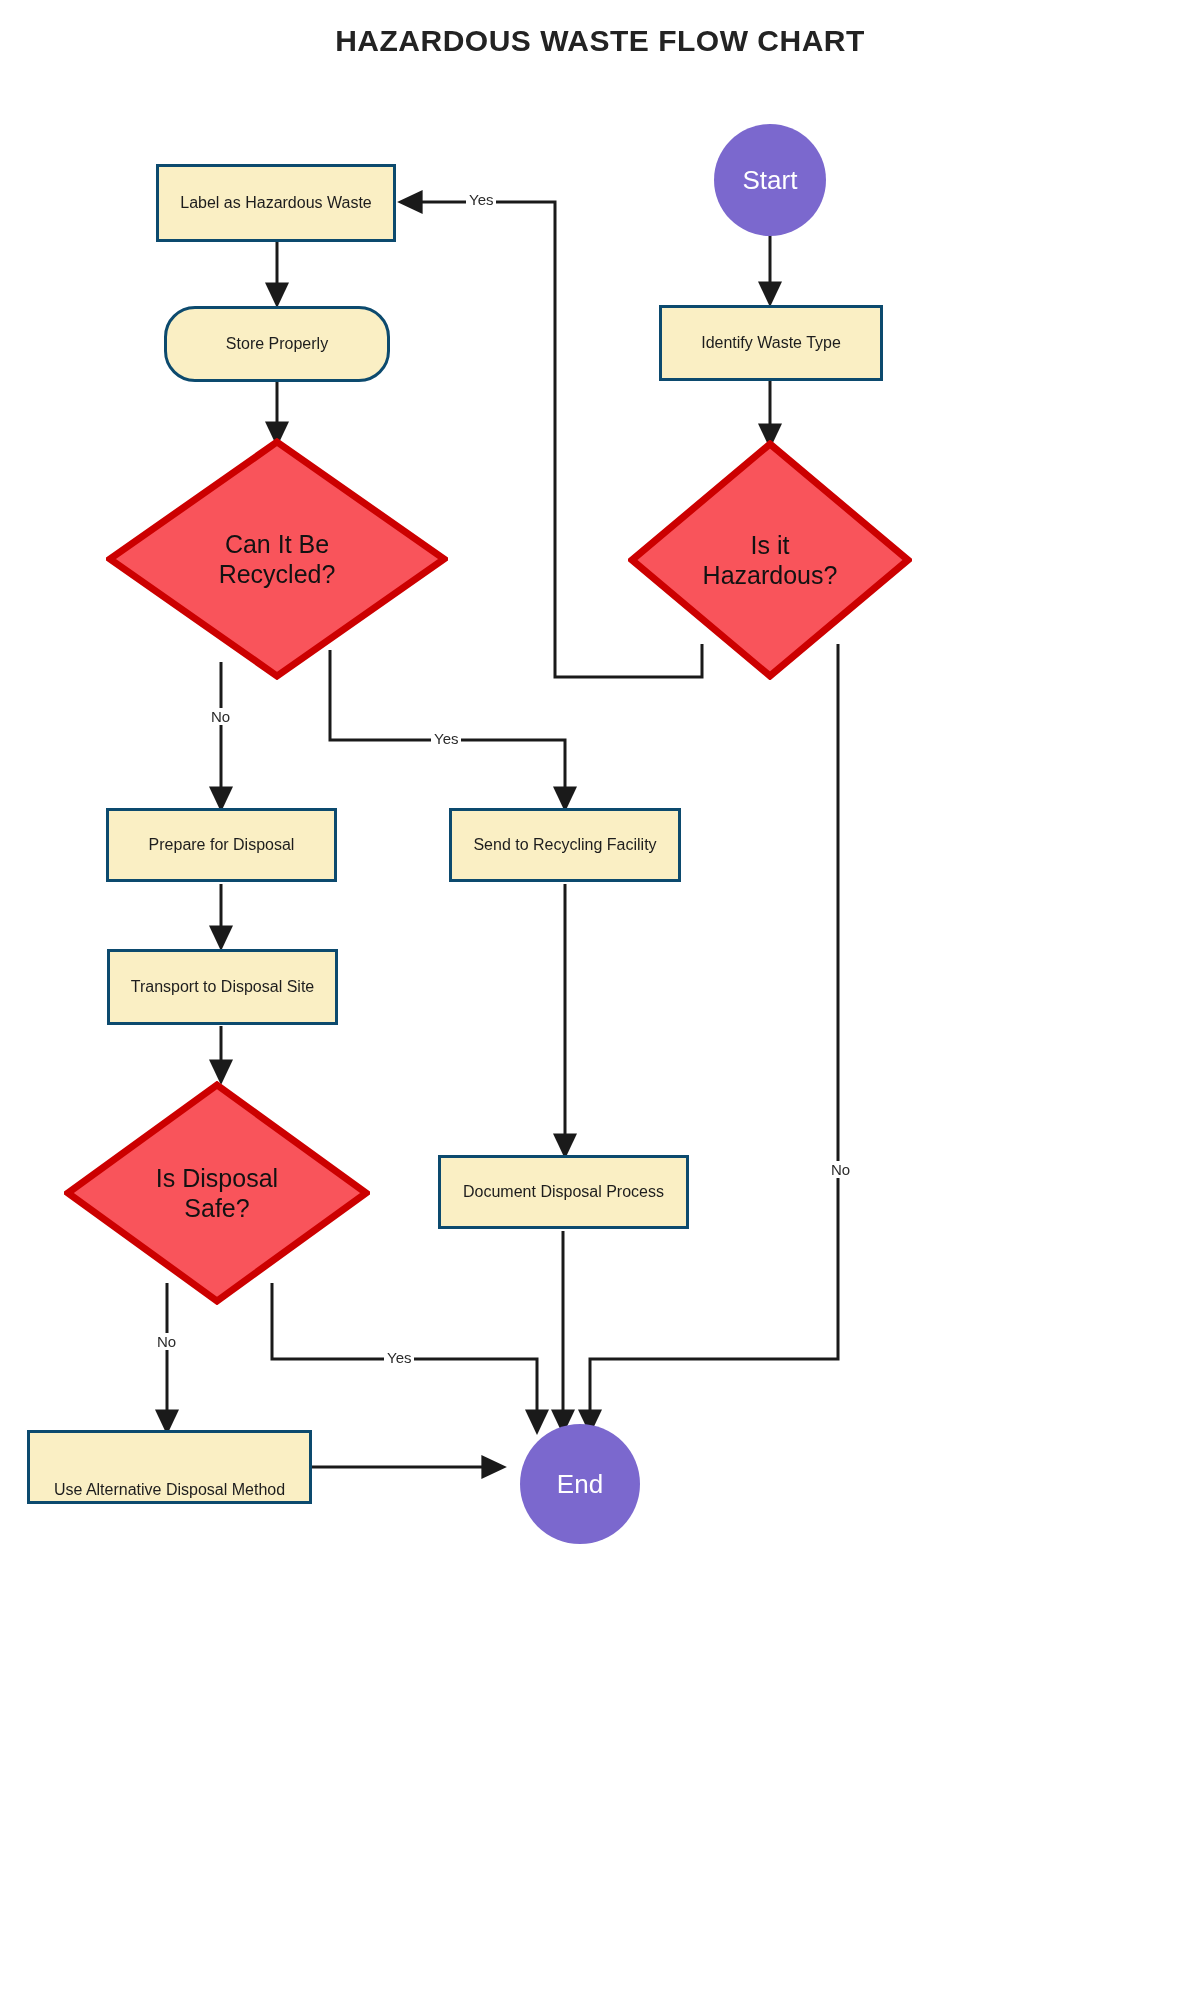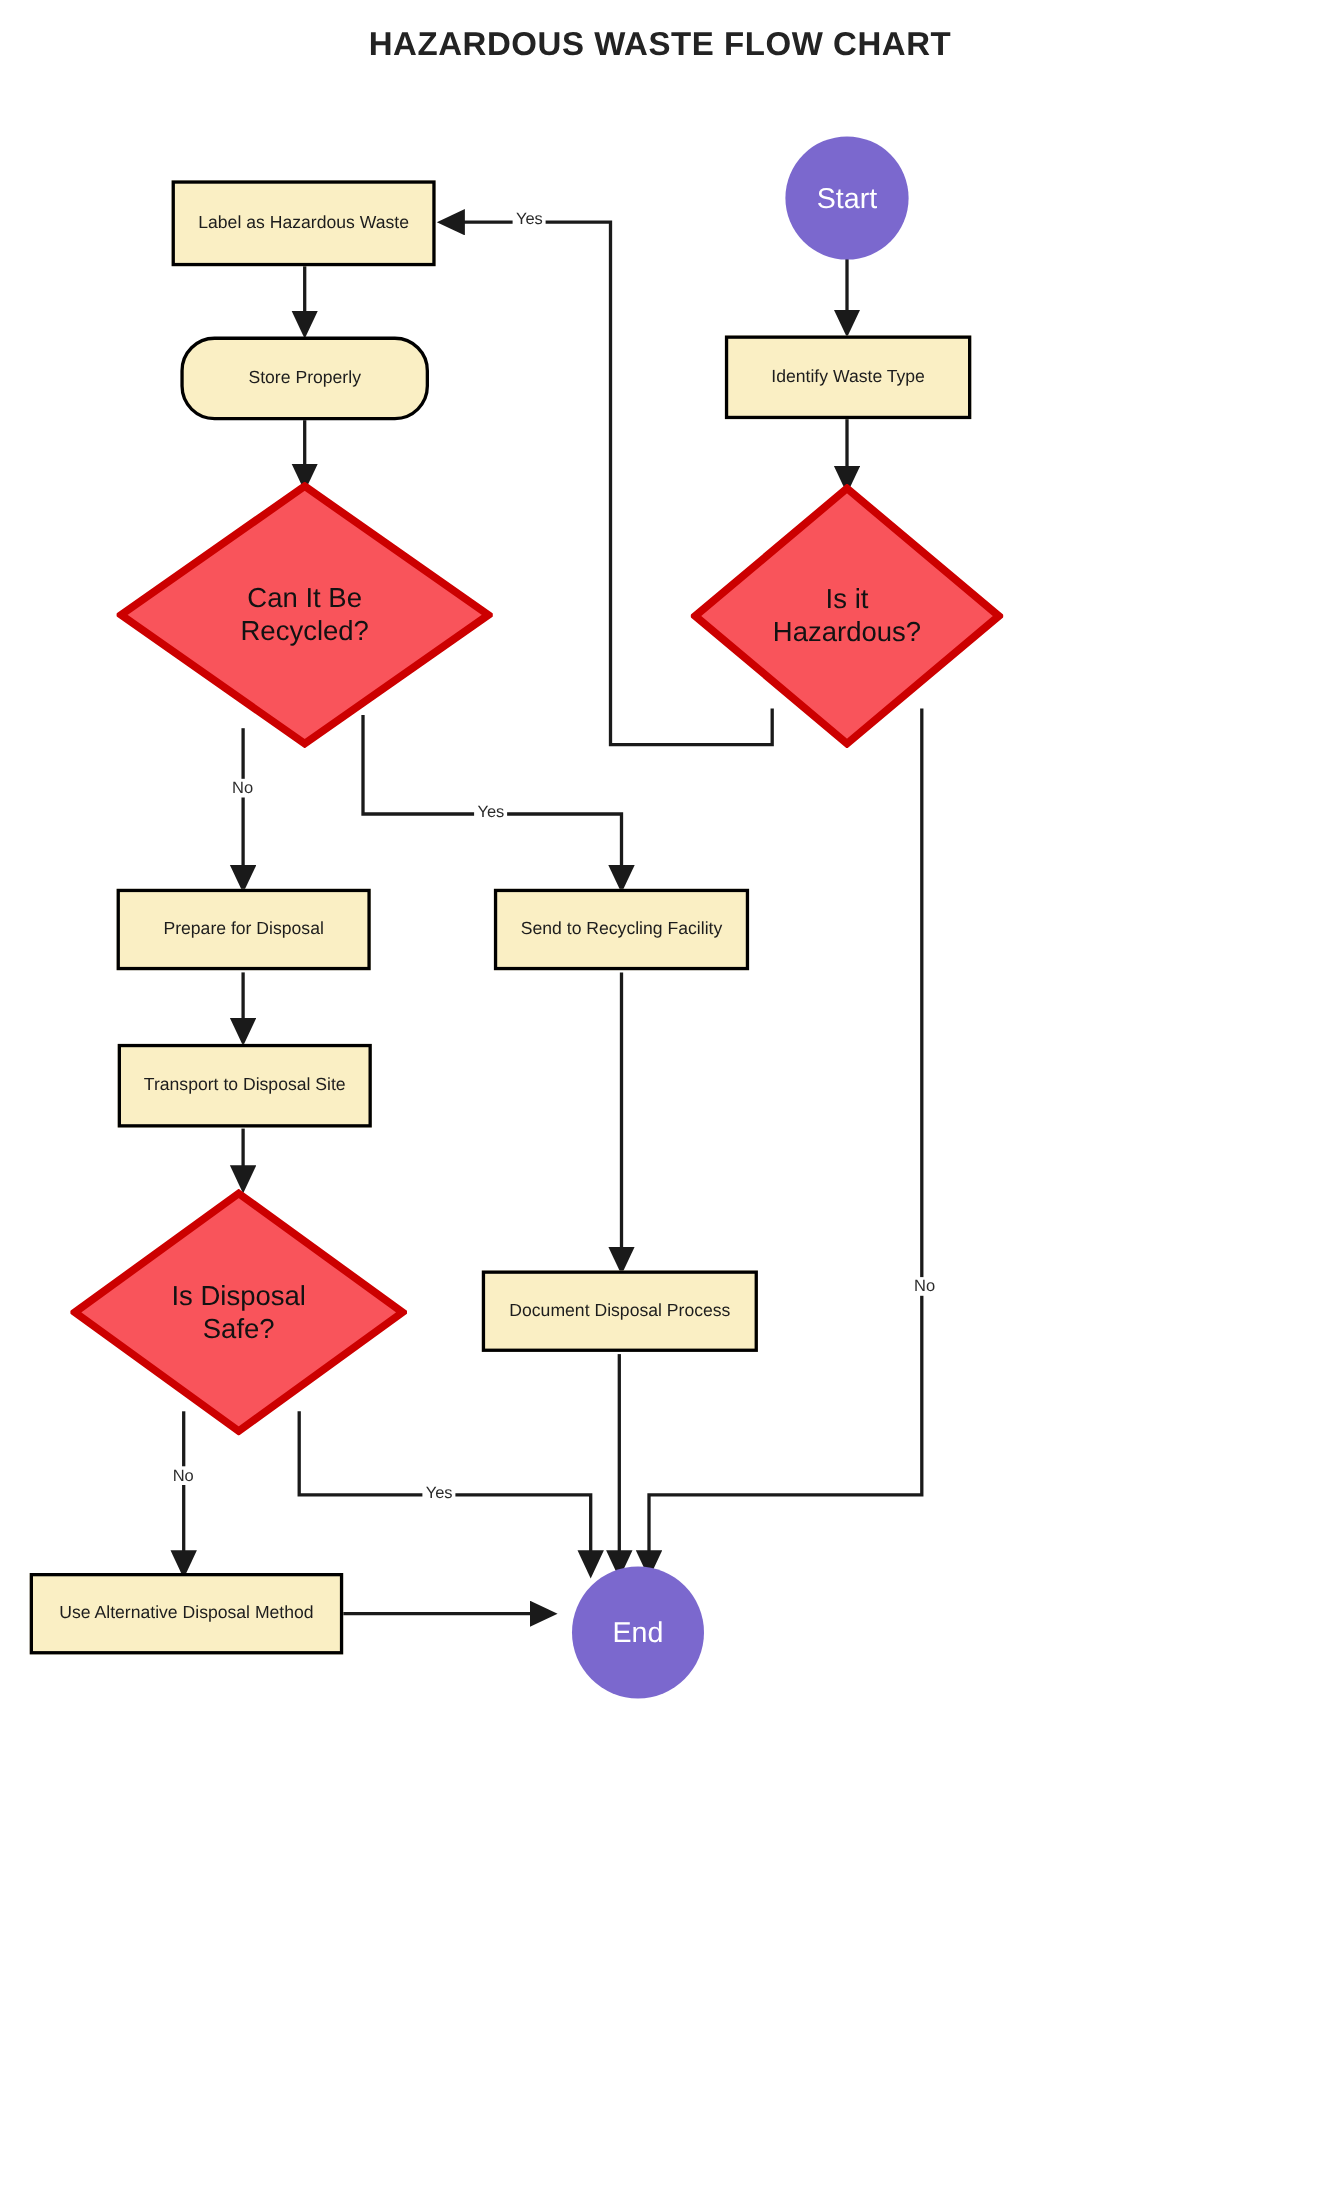--- a/index.html
+++ b/index.html
@@ -6,21 +6,21 @@
   body{width:1200px;height:2007px;font-family:"Liberation Sans",sans-serif;position:relative;overflow:hidden;}
   #chart-root{position:absolute;left:0;top:0;width:1200px;height:2007px;}
   #flow-svg{position:absolute;left:0;top:0;width:1200px;height:2007px;}
   .chart-title{
     position:absolute;left:0;top:24px;width:1200px;text-align:center;
     font-size:30px;font-weight:bold;color:#232323;letter-spacing:.5px;
     font-family:"Liberation Sans",sans-serif;
   }
   .node{position:absolute;box-sizing:border-box;}
   .node-process{
-    background:#FAEFC4;border:3px solid #000000;
+    background:#FAEFC4;border:3px solid #0c4a6e;
     display:flex;align-items:center;justify-content:center;
     text-align:center;color:#1d1d1d;font-size:16px;line-height:1.2;
     padding:2px 8px;
   }
   .node-terminal{
     background:#7B68CE;border-radius:50%;
     display:flex;align-items:center;justify-content:center;
     color:#ffffff;font-size:26px;
   }
   .diamond-wrap{position:absolute;display:flex;align-items:center;justify-content:center;}
@@ -112,21 +112,21 @@
   </div>
 
   <div class="node node-process" style="left:449px;top:808px;width:232px;height:74px;">
     <span>Send to Recycling Facility</span>
   </div>
 
   <div class="node node-process" style="left:438px;top:1155px;width:251px;height:74px;">
     <span>Document Disposal Process</span>
   </div>
 
-  <div class="node node-process" style="left:27px;top:1430px;width:285px;height:74px;">
+  <div class="node node-process" style="left:27px;top:1430px;width:285px;height:74px;align-items:flex-end;">
     <span>Use Alternative Disposal Method</span>
   </div>
 
   <div class="diamond-wrap" style="left:628px;top:440px;width:284px;height:240px;">
     <svg class="diamond-shape" viewBox="0 0 284 240" preserveAspectRatio="none">
       <polygon points="142,4 280,120 142,236 4,120" fill="#F9545B" stroke="#CC0000" stroke-width="7"></polygon>
     </svg>
     <div class="diamond-label">Is it
 Hazardous?</div>
   </div>

